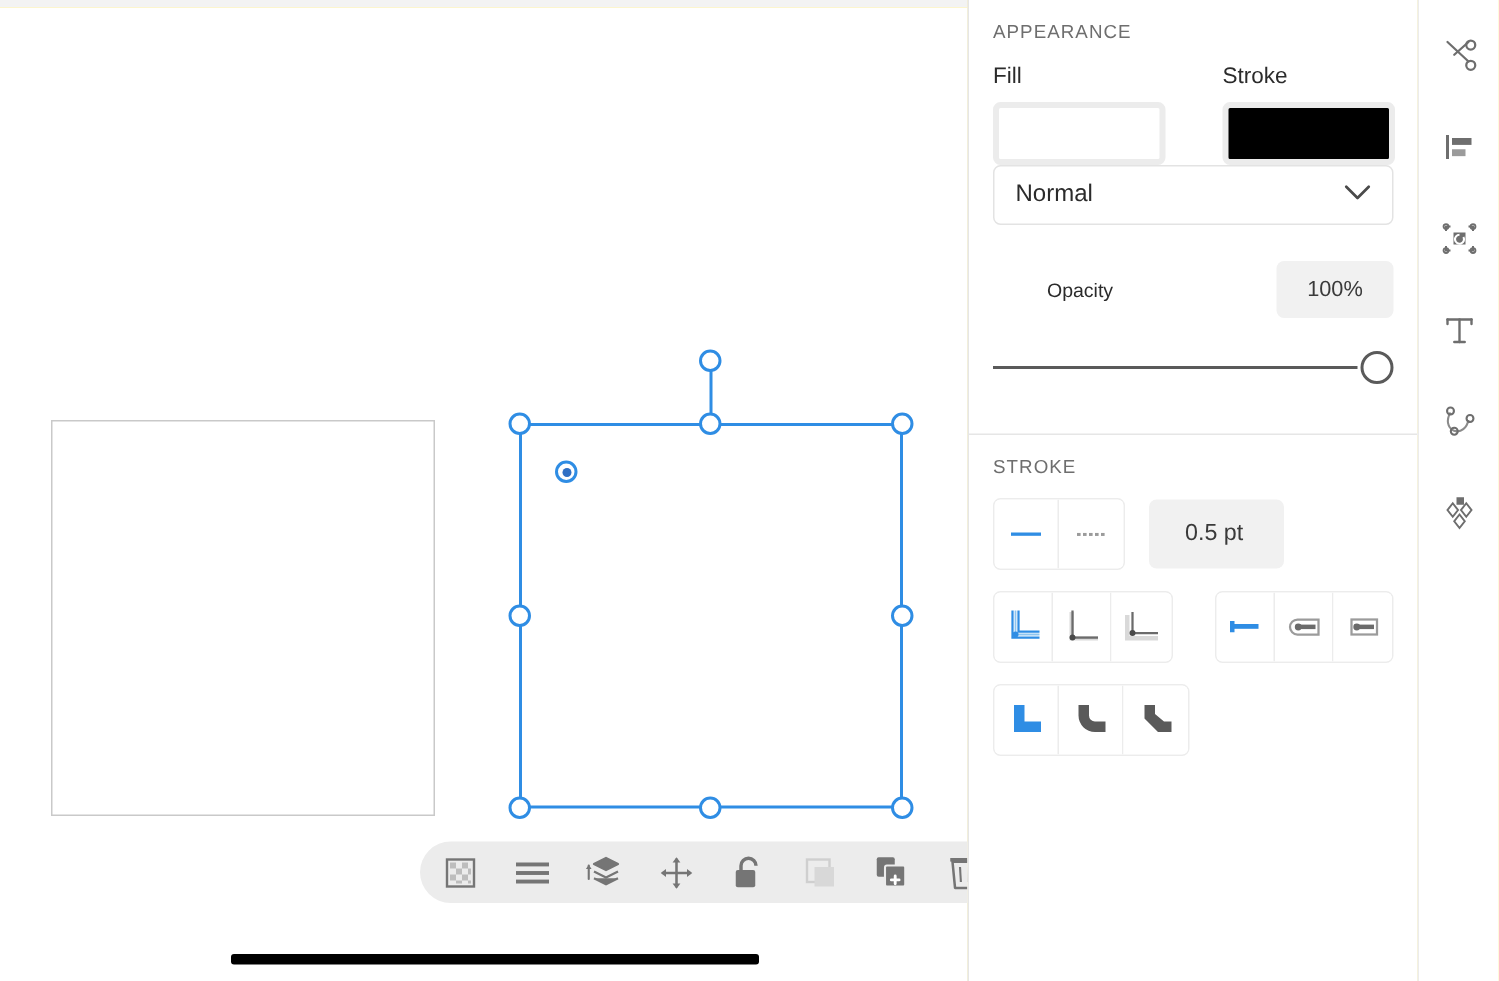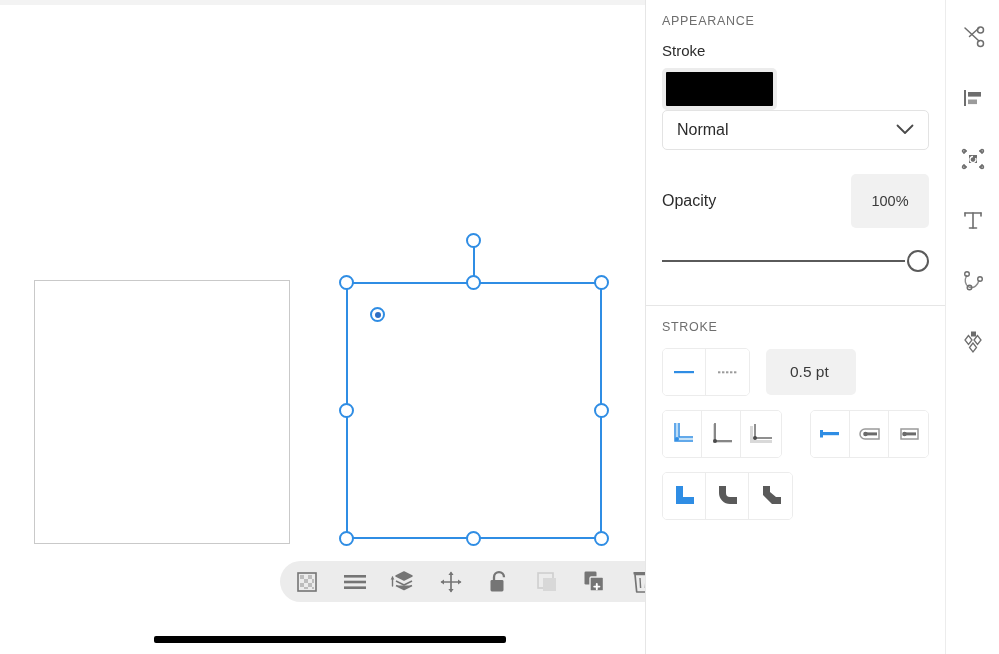--- a/index.html
+++ b/index.html
@@ -143,23 +143,23 @@
   .chev {
     position: absolute; right: 14px; top: 50%;
     transform: translateY(-50%);
   }
 
   .opacity-row {
     display: flex; align-items: center;
     justify-content: space-between;
     margin-top: 24px;
   }
-  .opacity-label { font-size: 16px; color: #2b2b2b; }
+  .opacity-label { font-size: 13px; color: #2b2b2b; margin-left: 36px; }
   .opacity-val {
-    width: 78px; height: 54px;
+    width: 78px; height: 38px;
     background: #f1f1f1;
     border-radius: 5px;
     display: flex; align-items: center; justify-content: center;
     font-size: 14.5px; color: #3a3a3a;
     cursor: text;
   }
 
   .slider {
     position: relative;
     margin-top: 22px;
@@ -365,20 +365,24 @@
       </div>
 
     </div>
   </div>
 
   <div class="panel">
 
     <div class="section-title">APPEARANCE</div>
 
     <div class="row">
+      <div>
+        <div class="col-label">Fill</div>
+        <div class="swatch swatch-fill"></div>
+      </div>
       <div>
         <div class="col-label">Stroke</div>
         <div class="swatch swatch-strk"></div>
       </div>
     </div>
 
 
     <div class="select">
       <span>Normal</span>
       <span class="chev">

